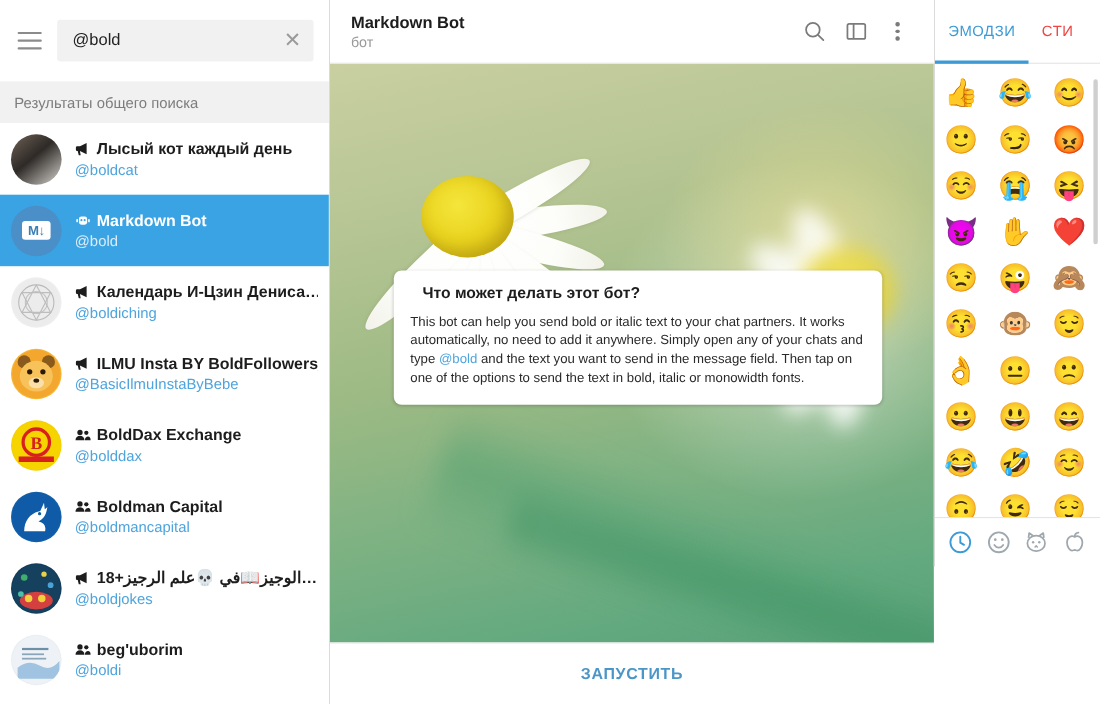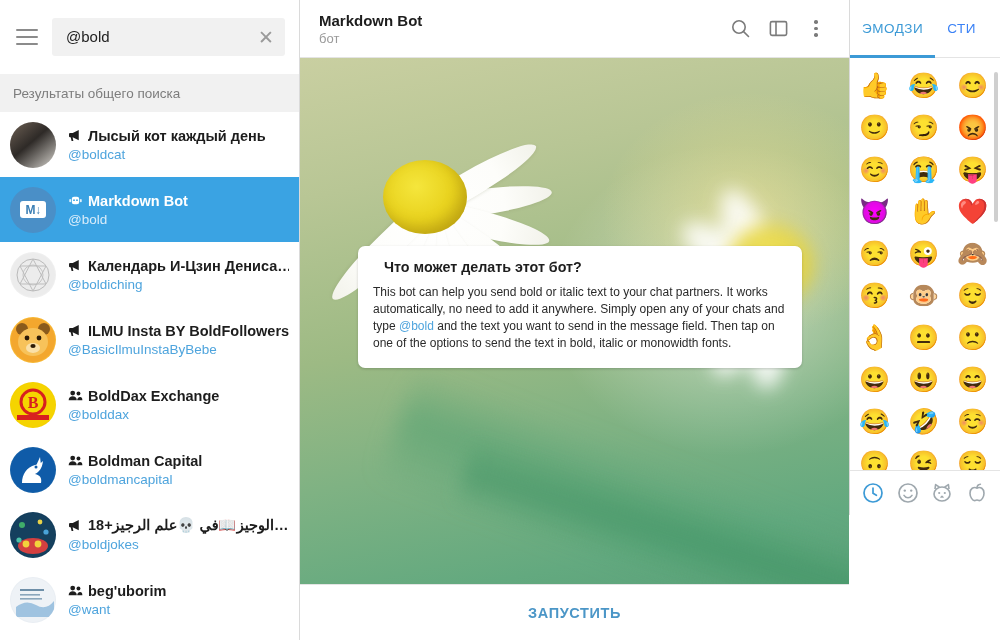--- a/index.html
+++ b/index.html
@@ -171,21 +171,21 @@
     width:151px; height:515px; background:#fff;
     border-left:1px solid #dadada; display:flex; flex-direction:column;
     position:relative; overflow:hidden;
   }
   .emoji-tabs {
     height:58px; flex:0 0 58px; display:flex; align-items:stretch;
     border-bottom:1px solid #e4e4e4; position:relative;
   }
   .etab {
     display:flex; align-items:center; justify-content:center; cursor:pointer;
-    font-size:13.5px; letter-spacing:0.5px; color:#3b82f6; position:relative;
+    font-size:13.5px; letter-spacing:0.5px; color:#ef4444; position:relative;
     padding:0 12px;
   }
   .etab.active { color:#3c9ad6; }
   .etab.active:after {
     content:""; position:absolute; left:0; right:0; bottom:-1px;
     height:3px; background:#3c9ad6;
   }
   .emoji-scroll { flex:1; overflow:hidden; padding-top:6px; }
   .emoji-row { display:flex; height:42px; align-items:center; }
   .emoji-cell {
@@ -409,21 +409,21 @@
             <span class="badge-ico">
                 <svg viewBox="0 0 16 14">
                   <circle cx="5" cy="4.4" r="2.6" fill="#1d1d1d"></circle>
                   <circle cx="11.2" cy="4.8" r="2.1" fill="#1d1d1d"></circle>
                   <path d="M0.6 12c0-2.6 2-4.2 4.4-4.2S9.4 9.4 9.4 12z" fill="#1d1d1d"></path>
                   <path d="M9.8 12c0-2.1 1.4-3.5 3.1-3.5 1.6 0 2.5 1.2 2.5 3.5z" fill="#1d1d1d"></path>
                 </svg>
               </span>
             <span>beg'uborim</span>
           </div>
-          <div class="chat-user">@want</div>
+          <div class="chat-user">@boldi</div>
         </div>
       </div>
 
     </div>
   </div>
 
   <div class="chat-panel">
 
     <div class="chat-header">
       <div class="hdr-texts">

